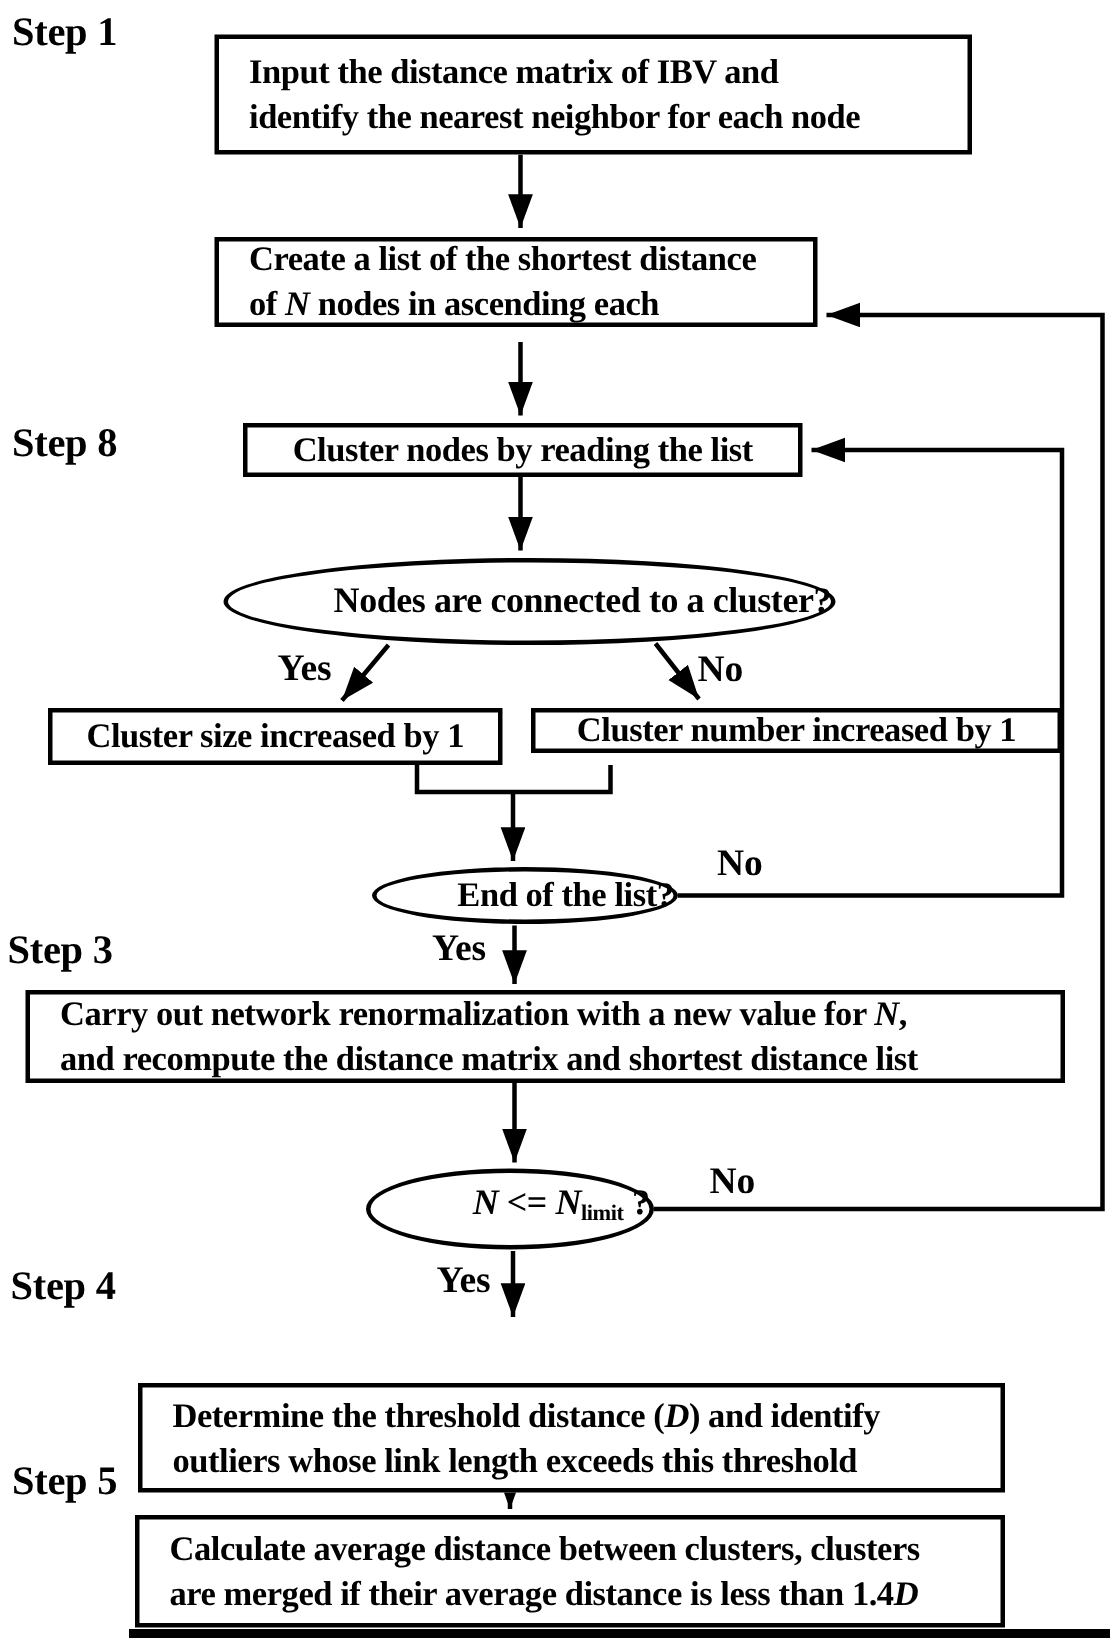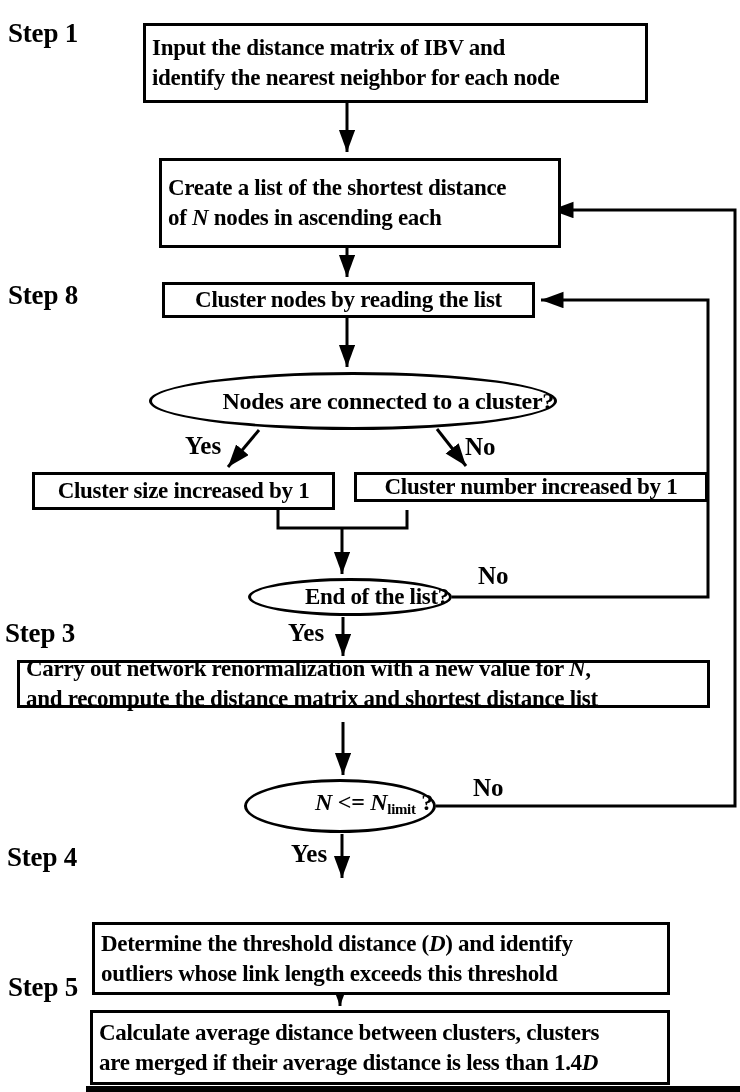--- a/index.html
+++ b/index.html
@@ -8,21 +8,21 @@
     font-family:"Liberation Serif","DejaVu Serif",serif;color:#000;
     overflow:hidden;
   }
   #arrows{position:absolute;left:0;top:0;z-index:1;}
   .node{
     position:absolute;box-sizing:border-box;background:#fff;border:3px solid #000;
     font-weight:bold;font-size:23px;line-height:30px;letter-spacing:-0.3px;
     white-space:nowrap;z-index:2;
   }
   .process{display:flex;flex-direction:column;justify-content:center;}
-  .left-text{padding-left:6px;}
+  .left-text{padding-left:20px;}
   .center-text{align-items:center;text-align:center;}
   .decision{
     border-radius:50%;display:flex;align-items:center;justify-content:flex-end;
     text-align:center;z-index:2;
   }
   .big{font-size:24px;}
   .step-label{position:absolute;font-weight:bold;font-size:27px;z-index:3;letter-spacing:-0.2px;}
   .edge-label{position:absolute;font-weight:bold;font-size:25px;z-index:3;text-align:right;}
   .it{font-style:italic;}
   .sb{font-size:0.62em;vertical-align:-0.28em;font-style:normal;}
@@ -47,32 +47,32 @@
     <path d="M342 528 V 574" marker-end="url(#ah)"></path>
     <path d="M343 617 V 656" marker-end="url(#ah)"></path>
     <path d="M343 722 V 775" marker-end="url(#ah)"></path>
     <path d="M342 834 V 878" marker-end="url(#ah)"></path>
     <path d="M340 955 V 1006" marker-end="url(#ah)"></path>
     <path d="M452 597 H 708 V 300 H 541" marker-end="url(#ah)"></path>
     <path d="M436 806 H 735 V 210 H 551" marker-end="url(#ah)"></path>
   </g>
 </svg>
 
-<div class="step-label" style="left:8px;top:18px;">Step 1</div>
+<div class="step-label" style="left:8px;top:6px;">Step 1</div>
 <div class="step-label" style="left:8px;top:280px;">Step 8</div>
 <div class="step-label" style="left:5px;top:618px;">Step 3</div>
 <div class="step-label" style="left:7px;top:842px;">Step 4</div>
 <div class="step-label" style="left:8px;top:972px;">Step 5</div>
 
 <div class="node process left-text" style="left:143px;top:23px;width:505px;height:80px;">
     <div><span>Input the distance matrix of IBV and</span></div>
     <div><span>identify the nearest neighbor for each node</span></div>
   </div>
 
-<div class="node process left-text" style="left:143px;top:158px;width:402px;height:90px;margin-left:16px;">
+<div class="node process left-text" style="left:143px;top:158px;width:402px;height:60px;">
     <div><span>Create a list of the shortest distance</span></div>
     <div><span>of </span><span class="it">N</span><span> nodes in ascending each</span></div>
   </div>
 
 <div class="node process center-text" style="left:162px;top:282px;width:373px;height:36px;justify-content:flex-end;">
     <div><span>Cluster nodes by reading the list</span></div>
   </div>
 
 <div class="node decision big" style="left:149px;top:372px;width:408px;height:58px;">
     <div><span>Nodes are connected to a cluster?</span></div>
@@ -83,21 +83,21 @@
   </div>
 
 <div class="node process center-text" style="left:354px;top:472px;width:354px;height:30px;font-family:Liberation Serif, serif;">
     <div><span>Cluster number increased by 1</span></div>
   </div>
 
 <div class="node decision" style="left:248px;top:578px;width:204px;height:38px;">
     <div><span>End of the list?</span></div>
   </div>
 
-<div class="node process left-text" style="left:17px;top:660px;width:693px;height:48px;">
+<div class="node process left-text" style="left:17px;top:660px;width:693px;height:62px;">
     <div><span>Carry out network renormalization with a new value for </span><span class="it">N</span><span>,</span></div>
     <div><span>and recompute the distance matrix and shortest distance list</span></div>
   </div>
 
 <div class="node decision big" style="left:244px;top:779px;width:192px;height:54px;">
     <div><span class="it">N</span><span> &lt;= </span><span class="it">N</span><span class="sb">limit</span><span> ?</span></div>
   </div>
 
 <div class="node process left-text" style="left:92px;top:922px;width:578px;height:73px;">
     <div><span>Determine the threshold distance (</span><span class="it">D</span><span>) and identify</span></div>

